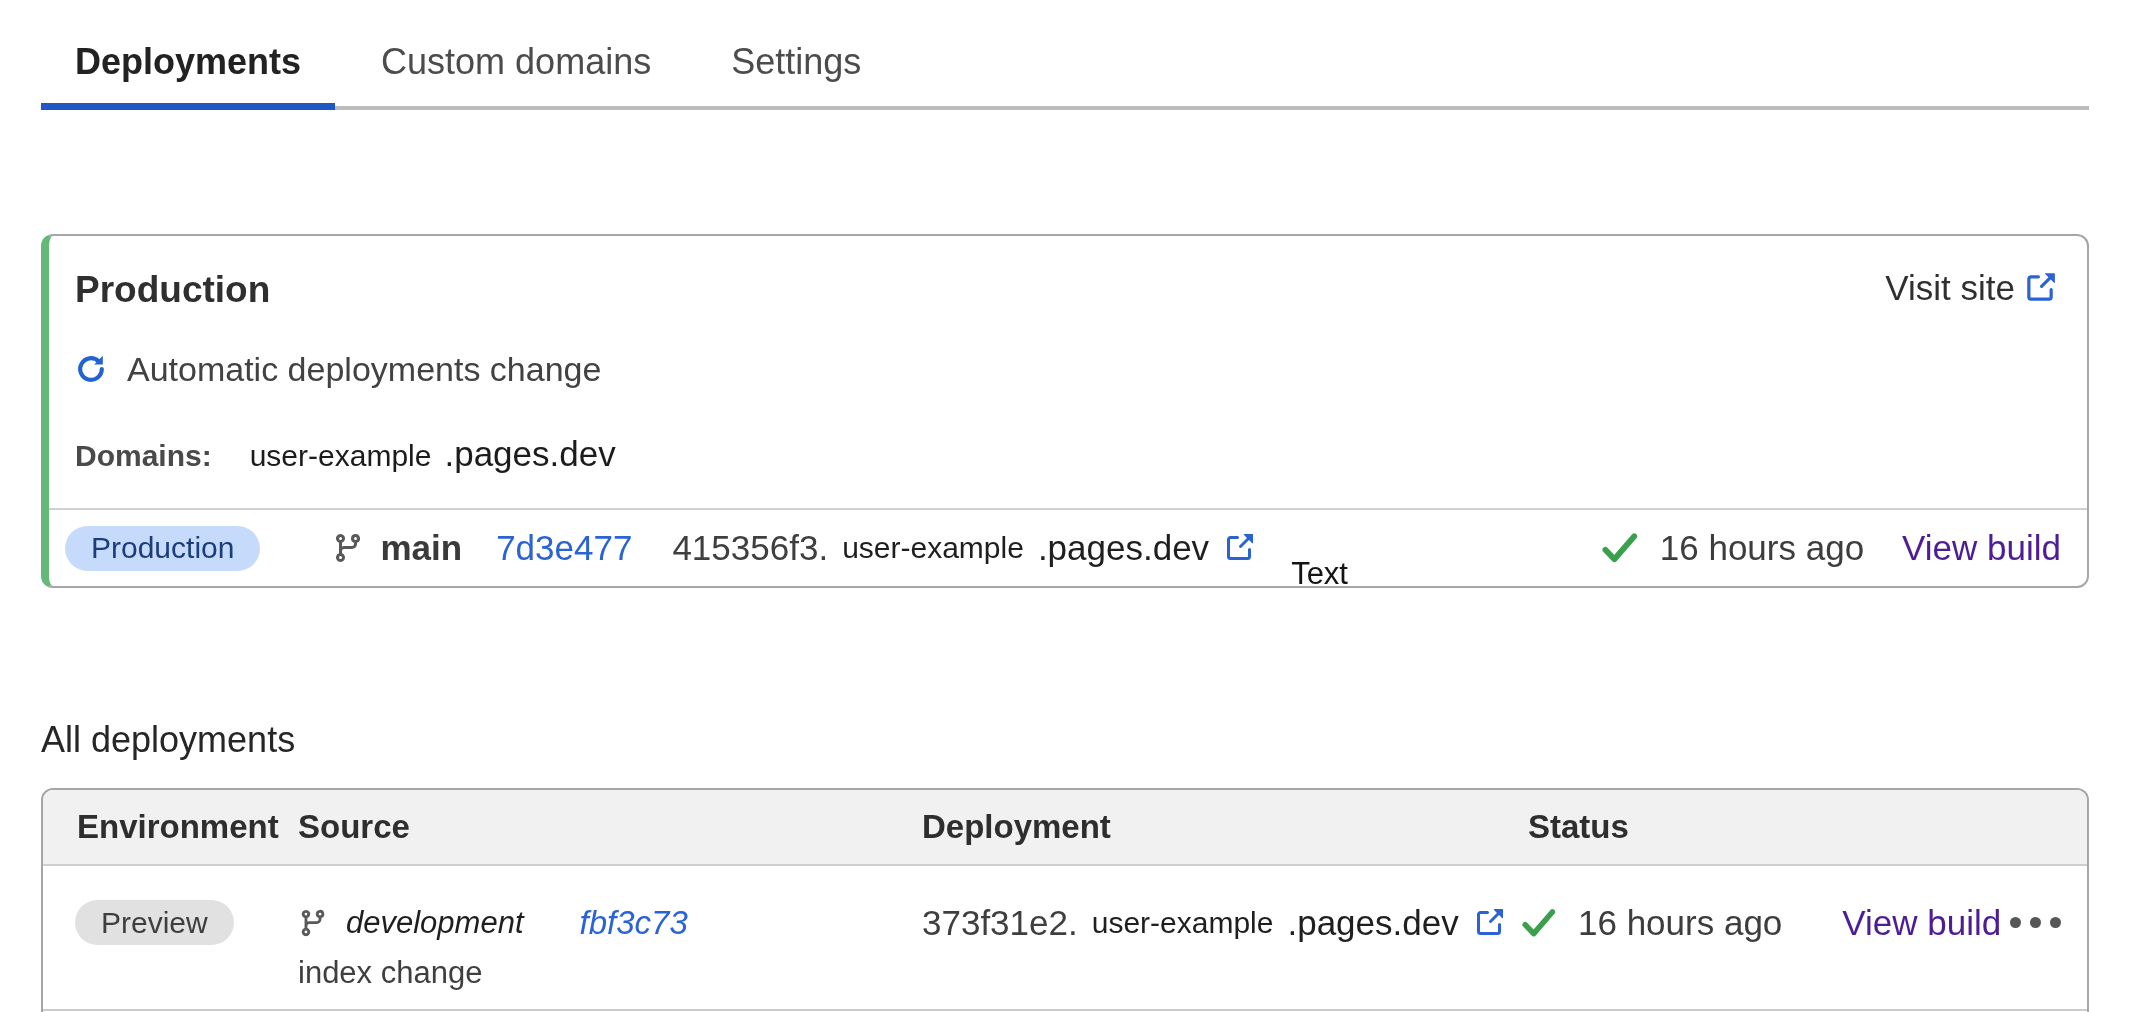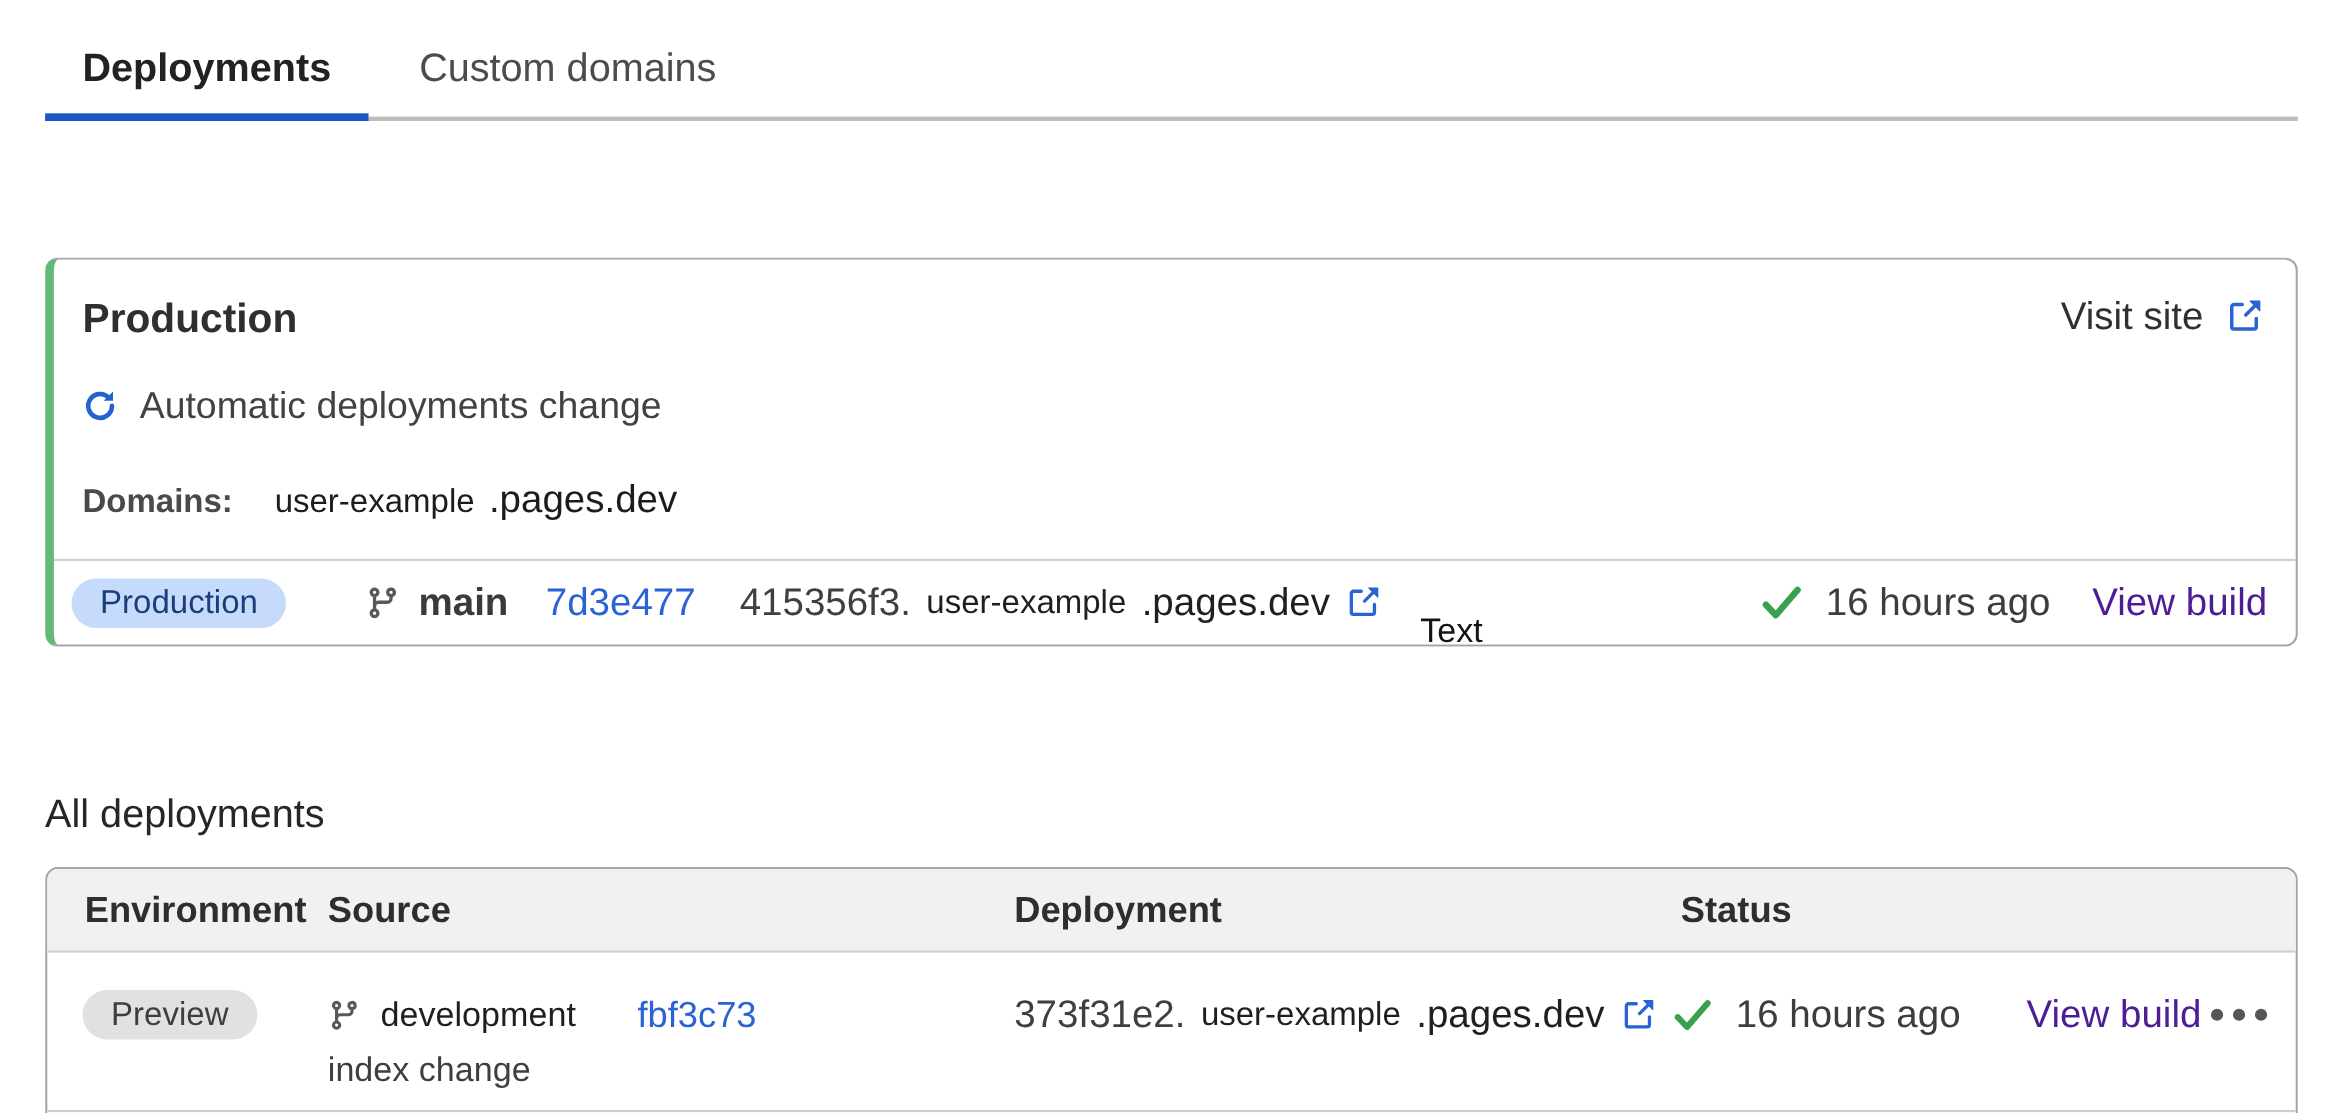--- a/index.html
+++ b/index.html
@@ -43,21 +43,21 @@
     margin: 124px 43px 0 41px;
     width: 2048px;
     border: 2px solid #a6a6a6;
     border-left: 8px solid #64b878;
     border-radius: 12px;
     background: #fff;
   }
   .card-body { padding: 32px 30px 30px 26px; }
   .card-title-row { display: flex; align-items: flex-start; justify-content: space-between; }
   .card-title { font-size: 37px; line-height: 44px; font-weight: 600; color: #2f2f2f; }
-  .visit-site { display: flex; align-items: center; gap: 20px; cursor: pointer; }
+  .visit-site { display: flex; align-items: center; gap: 8px; cursor: pointer; }
   .visit-site-label { font-size: 35px; color: #303030; font-weight: 500; }
   .auto-row { margin-top: 36px; display: flex; align-items: center; gap: 20px; height: 42px; }
   .auto-text { font-size: 34px; color: #424242; }
   .domains-row { margin-top: 44px; display: flex; align-items: baseline; height: 44px; }
   .domains-label { font-size: 30px; font-weight: 600; color: #4a4a4a; }
   .domain-name { font-size: 30px; color: #1c1c1c; margin-left: 38px; }
   .domain-suffix { font-size: 35px; color: #1c1c1c; margin-left: 13px; }
 
   .card-deploy-row {
     border-top: 2px solid #d0d0d0;
@@ -113,21 +113,21 @@
     height: 76px;
     align-items: center;
     border-bottom: 2px solid #cfcfcf;
   }
   .th { font-size: 33px; font-weight: 700; color: #2e2e2e; }
   .th-env { padding-left: 34px; }
   .th-status { padding-left: 16px; }
 
   .table-row { padding-top: 34px; padding-bottom: 16px; border-bottom: 2px solid #cccccc; }
   .cell-env { padding-left: 32px; }
-  .cell-source .source-line1 { display: flex; align-items: center; height: 45px; }
+  .cell-source .source-line1 { display: flex; align-items: center; height: 45px; font-style: italic; }
   .source-branch { margin-left: 18px; font-size: 31px; color: #1f1f1f; }
   .source-commit { margin-left: 56px; font-size: 33px; color: #2a63d4; cursor: pointer; }
   .commit-message { margin-top: 8px; font-size: 31px; color: #3f3f3f; line-height: 40px; }
   .cell-deployment { display: flex; align-items: center; height: 45px; }
   .cell-deployment .dep-id { margin-left: 0; }
   .cell-status { display: flex; align-items: center; height: 45px; padding-left: 10px; }
   .cell-status .view-build { margin-left: 60px; }
   .dots {
     margin-left: auto;
     margin-right: 26px;
@@ -141,20 +141,21 @@
   .next-row-stub { height: 24px; position: relative; }
 
   .icon-svg { display: block; }
 </style>
 </head>
 <body>
 
 <nav class="tabbar">
   <div class="tab active">Deployments</div>
   <div class="tab">Custom domains</div>
+  <div class="tab">Settings</div>
 </nav>
 
 <section class="card">
   <div class="card-body">
     <div class="card-title-row">
       <div class="card-title">Production</div>
       <div class="visit-site">
         <span class="visit-site-label">Visit site</span>
         <span class="ext-icon-wrap" style="margin-left:0;">
           <svg class="icon-svg" width="34" height="34" viewBox="0 0 16 16" fill="#2a63d4">

